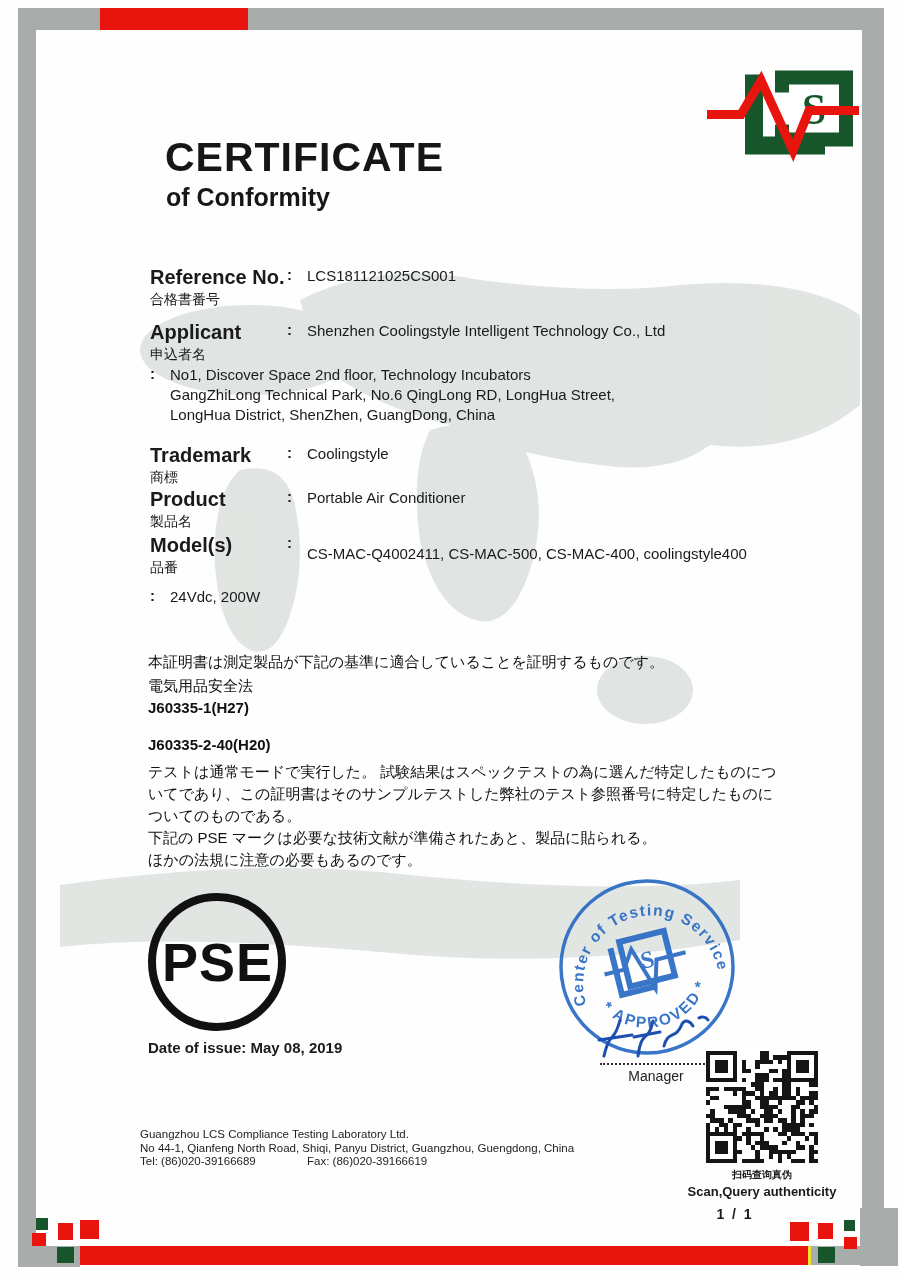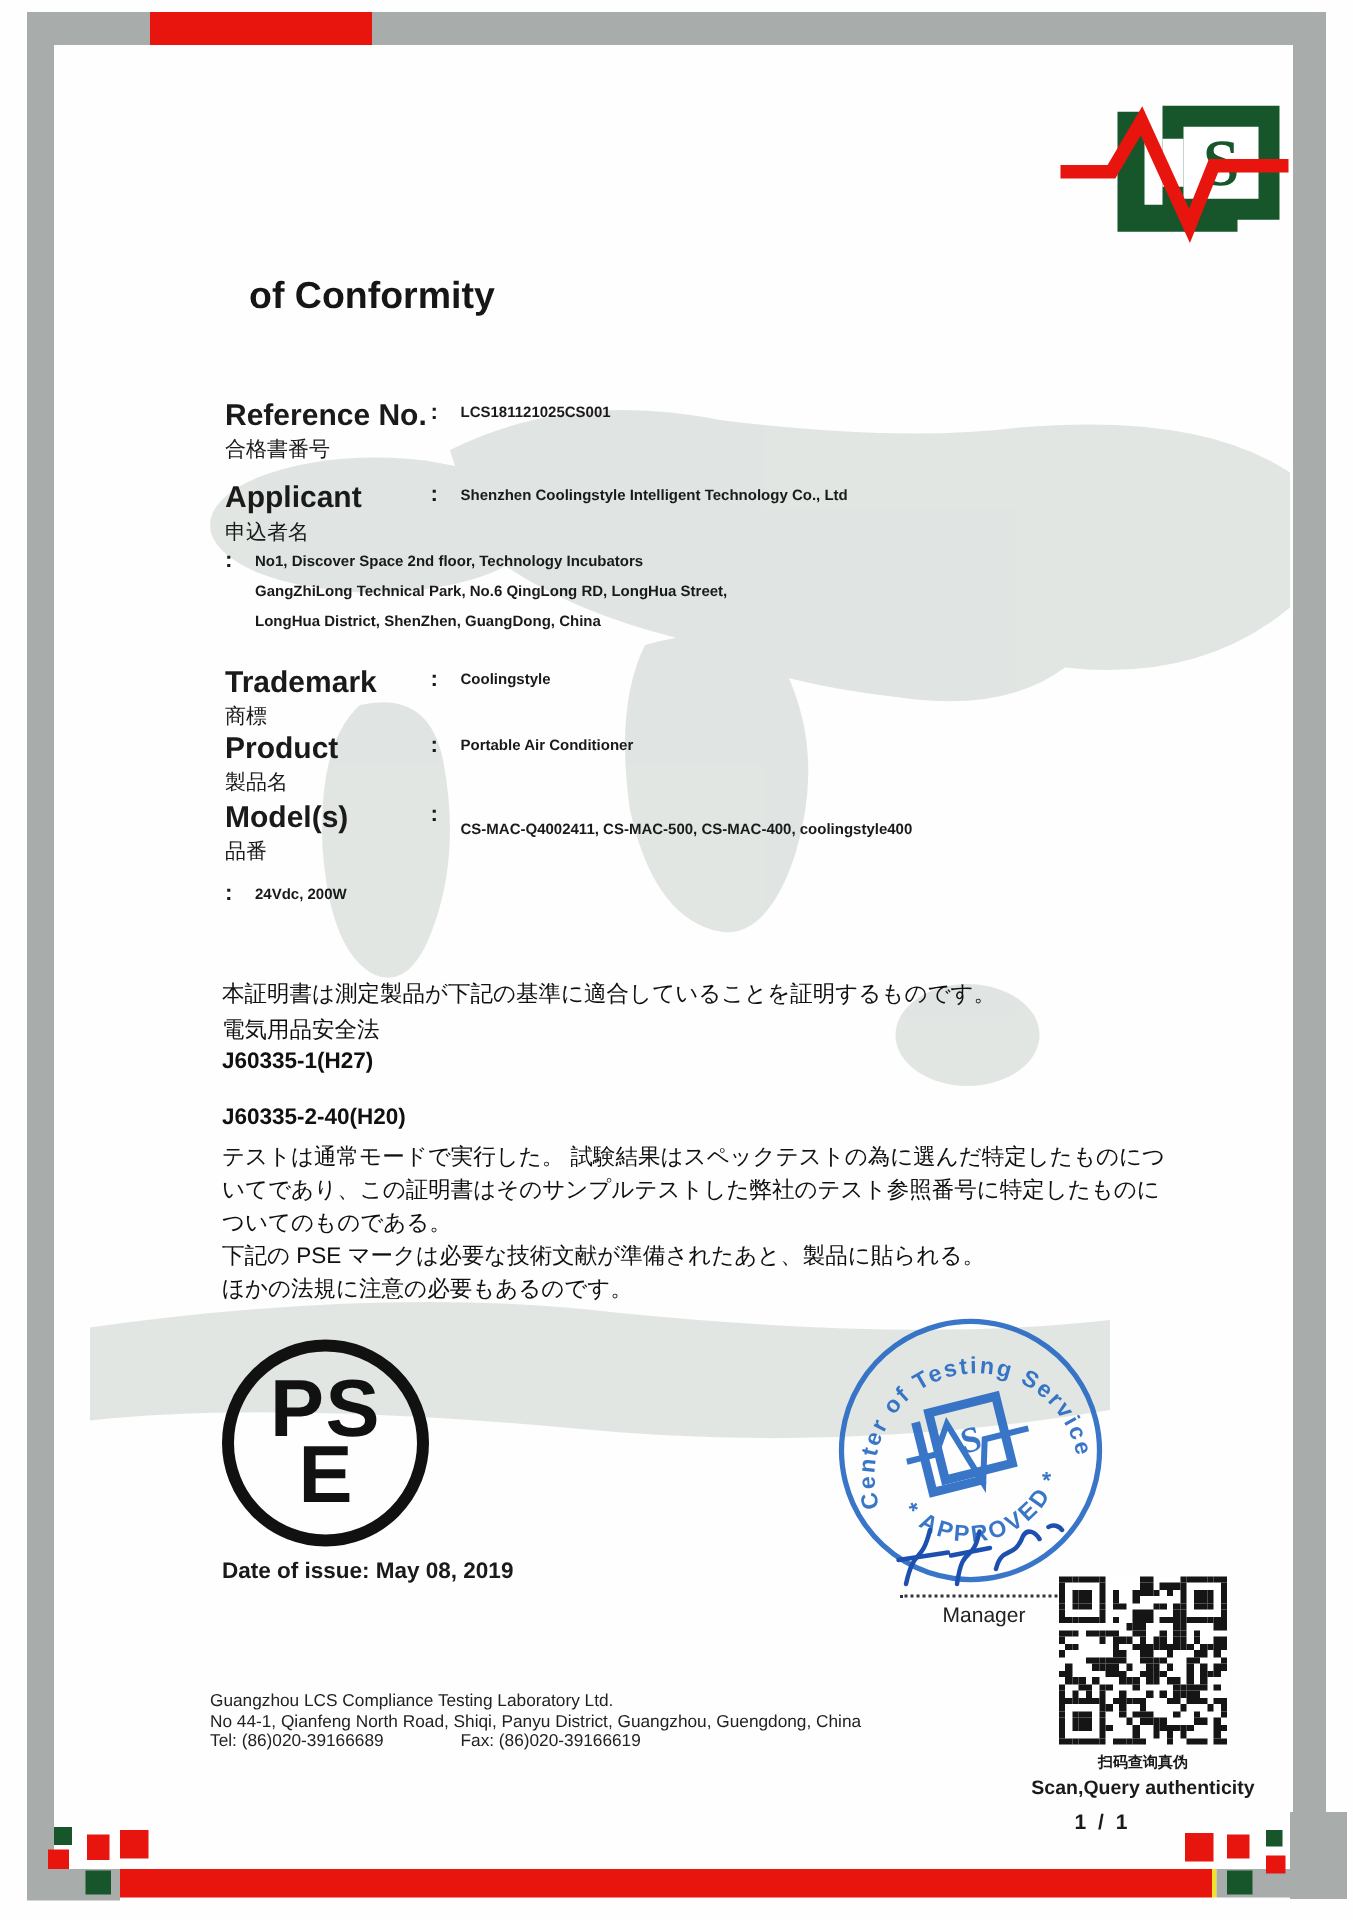--- a/index.html
+++ b/index.html
@@ -16,28 +16,28 @@
   .sq{position:absolute;}
   
   .title{position:absolute;left:165px;top:134px;font-size:41px;font-weight:700;letter-spacing:1px;color:#161616;}
   .subtitle{position:absolute;left:166px;top:183px;font-size:25px;font-weight:700;color:#161616;}
   
   .row{position:absolute;left:150px;width:720px;display:flex;align-items:flex-start;}
   .row .lbl{width:137px;flex:none;}
   .row .lbl .en{display:block;font-size:20px;font-weight:700;}
   .row .lbl .ja{display:block;font-size:14px;margin-top:2px;white-space:pre-line;}
   .row .colon{flex:none;width:20px;font-size:15px;font-weight:700;}
-  .row .val{font-size:10px;font-weight:700;white-space:pre-line;line-height:20px;}
+  .row .val{font-size:15px;font-weight:400;white-space:pre-line;line-height:20px;}
   
   .stmt{position:absolute;left:148px;font-size:15px;color:#101010;}
   .stmt.b{font-weight:700;}
   .notes{position:absolute;left:148px;top:761px;width:650px;font-size:15px;line-height:22px;color:#101010;white-space:pre-line;}
   
   .pse{position:absolute;left:148px;top:893px;width:122px;height:122px;border:8px solid #111;border-radius:50%;
-       display:flex;flex-direction:column;align-items:center;justify-content:center;background:transparent;}
+       display:flex;flex-direction:row;align-items:center;justify-content:center;background:transparent;}
   .pse .l1{font-size:54px;font-weight:700;line-height:42px;letter-spacing:1px;color:#111;}
   .pse .l2{font-size:54px;font-weight:700;line-height:46px;color:#111;}
   
   .stamp{position:absolute;left:552px;top:872px;width:190px;height:190px;transform:rotate(-14deg);opacity:.92;}
   .sig{position:absolute;left:596px;top:1008px;width:120px;height:58px;}
   .sig-line{position:absolute;left:600px;top:1063px;width:112px;border-bottom:2px dotted #333;}
   .manager{position:absolute;left:600px;top:1068px;width:112px;text-align:center;font-size:14px;color:#222;}
   .issue{position:absolute;left:148px;top:1039px;font-size:15px;font-weight:700;}
   
   .footer{position:absolute;left:140px;top:1128px;font-size:11.5px;line-height:13.5px;color:#222;}
@@ -91,20 +91,21 @@
 
   <svg class="abs" style="left:705px;top:60px;" width="160" height="105" viewBox="0 0 160 100">
     <path d="M40,12 h18 v62 h62 v18 h-80 z" fill="#17552a"></path>
     <rect x="70" y="8" width="78" height="76" fill="#17552a"></rect>
     <rect x="84" y="22" width="50" height="48" fill="#ffffff"></rect>
     <rect x="70" y="30" width="14" height="32" fill="#ffffff"></rect>
     <text x="109" y="61" text-anchor="middle" font-family="Liberation Serif, serif" font-size="44" font-weight="bold" fill="#17552a">S</text>
     <polyline points="2,52 36,52 56,18 88,88 104,48 154,48" fill="none" stroke="#e8140e" stroke-width="9" stroke-linejoin="miter"></polyline>
   </svg>
 
+  <div class="title">CERTIFICATE</div>
   <div class="subtitle">of Conformity</div>
 
   <div class="row" style="top:266px;">
     <div class="lbl">
         <span class="en">Reference No.</span>
         <span class="ja">合格書番号</span>
       </div>
     <div class="colon">:</div>
     <div class="val">LCS181121025CS001</div>
   </div>

